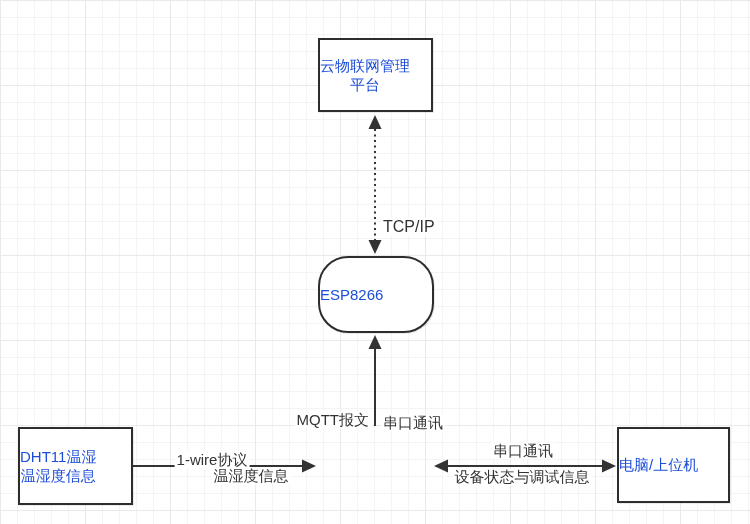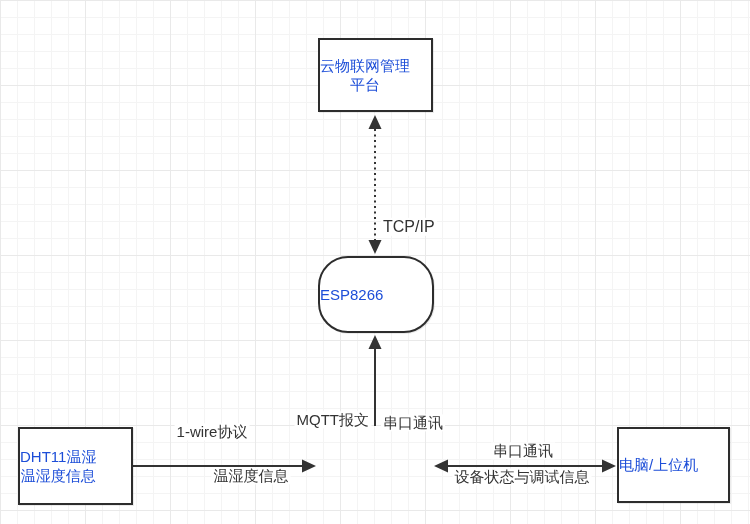--- a/index.html
+++ b/index.html
@@ -102,21 +102,21 @@
   <div class="node" style="left:617px; top:427px; width:113px; height:76px;">
     <span class="node-label">电脑/上位机</span>
   </div>
 
   <div class="elabel vcenter tcp" style="left:381px; top:187px;">TCP/IP</div>
 
   <div class="elabel right-end" style="left:371px; top:383px;margin-top:37px;">MQTT报文</div>
 
   <div class="elabel vcenter" style="left:381px; top:383px;">串口通讯</div>
 
-  <div class="elabel center" style="left:212px; top:432px;">1-wire协议</div>
+  <div class="elabel center" style="left:212px; top:460px;">1-wire协议</div>
 
   <div class="elabel center" style="left:209px; top:476px;margin-left:42px;">温湿度信息</div>
 
   <div class="elabel center" style="left:523px; top:451px;">串口通讯</div>
 
   <div class="elabel center" style="left:522px; top:477px;">设备状态与调试信息</div>
 
 </div>
 
 </body></html>

